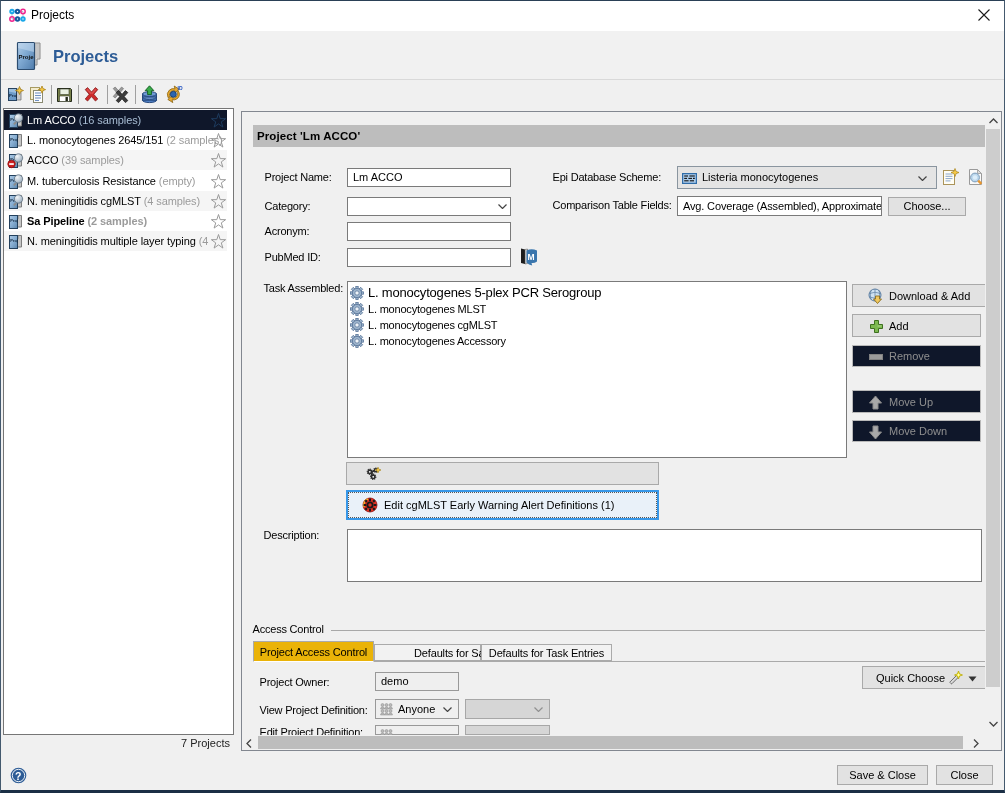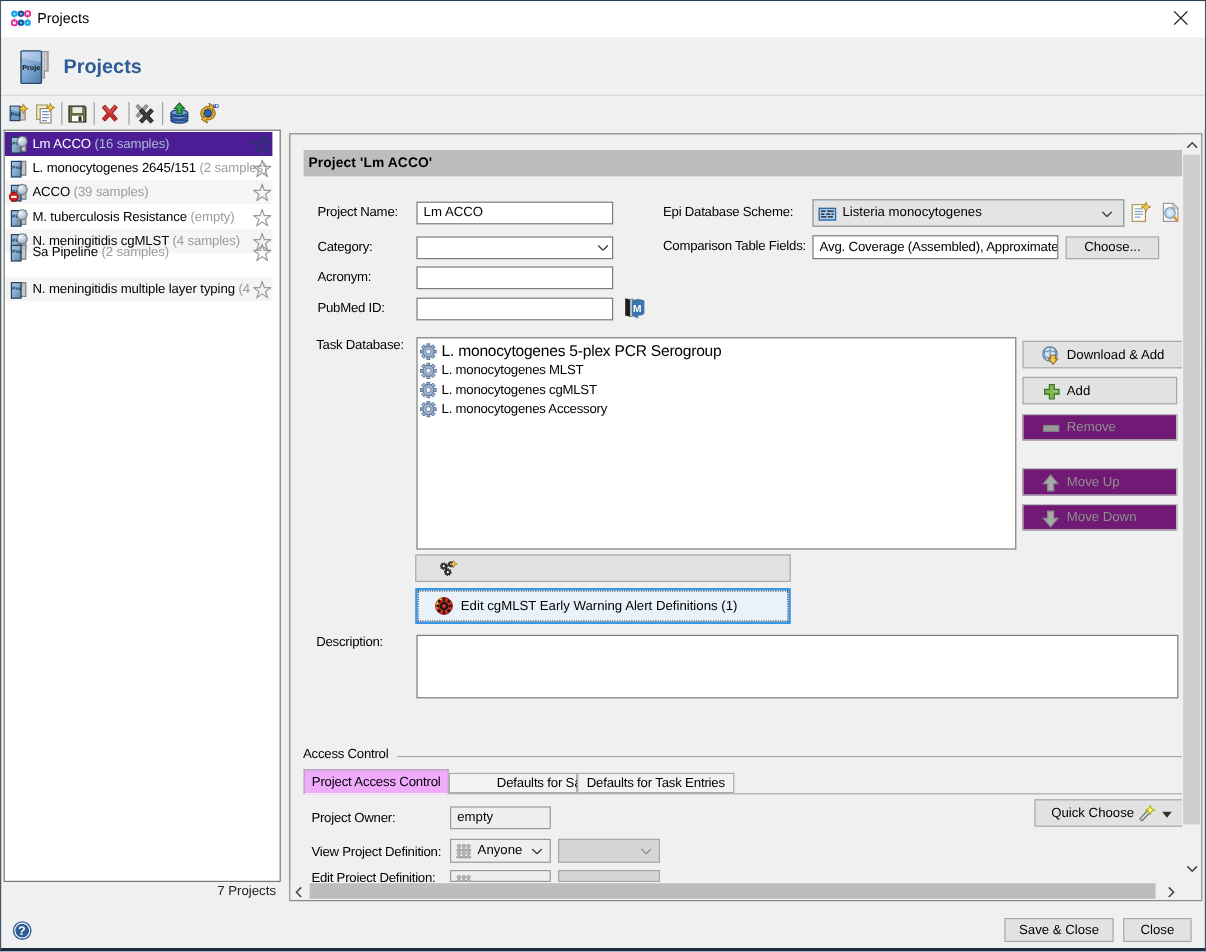--- a/index.html
+++ b/index.html
@@ -12,41 +12,41 @@
 .closex { position:absolute; left:976px; top:7px; width:16px; height:16px; }
 .header { position:absolute; left:0; top:31px; width:1003px; height:48px; background:#f1f1f1; }
 .bigtitle { position:absolute; left:53px; top:47px; font-size:16.5px; font-weight:bold; color:#2d5c96; }
 .toolbar { position:absolute; left:0; top:79px; width:1003px; height:29px; background:#f0f0f0; border-top:1px solid #d9d9d9; }
 .tsep { position:absolute; top:85px; width:1px; height:19px; background:#a0a0a0; }
 
 .leftpanel { position:absolute; left:3px; top:108px; width:231px; height:627px; background:#ffffff; border:1px solid #767676; overflow:hidden; }
 .lrow { position:absolute; left:0px; width:223px; height:20px; }
 .lrow .nm { position:absolute; left:23px; top:0; line-height:20px; font-size:11px; letter-spacing:-0.1px; white-space:nowrap; }
 .lrow .ct { color:#9b9b9b; }
-.sel { background:#4c1d95; }
+.sel { background:#0f172a; }
 .sel .nm { color:#ffffff; }
 .sel .ct { color:#a9bed4; }
 .alt { background:#f5f5f5; }
 .star { position:absolute; left:207px; top:2.5px; width:15px; height:15px; }
 .nprojects { position:absolute; left:0px; top:737px; width:230px; text-align:right; font-size:11px; color:#222; }
 
 .rpanel { position:absolute; left:241px; top:111px; width:761px; height:640px; background:#f0f0f0; border:1px solid #828790; overflow:hidden; }
 
 .phead { position:absolute; left:11px; top:13px; width:732px; height:22px; background:#bdbdbd; line-height:22px; font-weight:bold; padding-left:4px; font-size:11.5px; letter-spacing:0.1px; }
 .lbl { position:absolute; font-size:11px; letter-spacing:-0.2px; white-space:nowrap; }
 .tb { position:absolute; background:#fff; border:1px solid #7a7a7a; font-size:11px; }
 .tb .v { position:absolute; left:5px; top:0; line-height:17px; }
 .btn { position:absolute; background:#e2e2e2; border:1px solid #a9a9a9; font-size:11px; text-align:center; }
 .bicon { position:absolute; left:14px; }
 .btxt { position:absolute; left:36px; top:0; white-space:nowrap; }
-.btn.dis { background:#701a75; border-color:#b9b9b9; color:#8f8f8f; }
+.btn.dis { background:#0f172a; border-color:#b9b9b9; color:#8f8f8f; }
 .chev { position:absolute; width:9px; height:5px; }
 
 .tab { position:absolute; border:1px solid #aaaaaa; background:#f2f2f2; font-size:11px; letter-spacing:-0.15px; text-align:center; white-space:nowrap; }
-.tab.on { background:#f0abfc; border-bottom:1px solid #ffffff; z-index:2; }
+.tab.on { background:#eab308; border-bottom:1px solid #ffffff; z-index:2; }
 
 .vsb { position:absolute; left:743px; top:0px; width:16px; height:638px; background:#f0f0f0; }
 .hsb { position:absolute; left:0px; top:623px; width:743px; height:15px; background:#f0f0f0; }
 
 .bbtn { position:absolute; background:#e2e2e2; border:1px solid #a9a9a9; font-size:11px; text-align:center; line-height:18px; }
 svg { display:block; }
 </style>
 </head>
 <body>
 <div class="win"></div>
@@ -232,21 +232,21 @@
   <div class="lrow alt" style="top:82px;">
       <svg class="abs" style="left:3px;top:2px;" width="17" height="17" viewBox="0 0 17 17">
         <use href="#pbase"></use>
         <use href="#pball"></use>
       </svg>
       <span class="nm">N. meningitidis cgMLST <span class="ct">(4 samples)</span></span>
       <svg class="star" viewBox="0 0 15 15">
         <use href="#pstar" fill="none" stroke="#9a9a9a" stroke-width="1"></use>
       </svg>
     </div>
-  <div class="lrow" style="top:91px;">
+  <div class="lrow" style="top:102px;font-weight:bold;">
       <svg class="abs" style="left:3px;top:2px;" width="17" height="17" viewBox="0 0 17 17">
         <use href="#pbase"></use>
       </svg>
       <span class="nm">Sa Pipeline <span class="ct">(2 samples)</span></span>
       <svg class="star" viewBox="0 0 15 15">
         <use href="#pstar" fill="none" stroke="#9a9a9a" stroke-width="1"></use>
       </svg>
     </div>
   <div class="lrow alt" style="top:122px;">
       <svg class="abs" style="left:3px;top:2px;" width="17" height="17" viewBox="0 0 17 17">
@@ -322,21 +322,21 @@
     <circle cx="8" cy="9.5" r="2.2" fill="#ddeefa"></circle>
     <line x1="11.2" y1="12.7" x2="14.4" y2="15.9" stroke="#e8962e" stroke-width="2.4"></line>
   </svg>
 
   <div class="lbl" style="left:310.5px; top:86.5px;">Comparison Table Fields:</div>
   <div class="tb" style="left:435px; top:84px; width:205px; height:20px; overflow:hidden;">
       <span class="v" style="line-height:18px; white-space:nowrap; letter-spacing:-0.15px;">Avg. Coverage (Assembled), Approximate</span>
     </div>
   <div class="btn" style="left:646px; top:85px; width:78px; height:19px; line-height:17px;">Choose...</div>
 
-  <div class="lbl" style="left:21.5px; top:169.5px;">Task Database:</div>
+  <div class="lbl" style="left:21.5px; top:169.5px;">Task Assembled:</div>
   <svg width="0" height="0" style="position:absolute;">
       <defs>
     <g id="gear">
           <g fill="#9db4cc" stroke="#4d6a90" stroke-width="0.7">
             <rect x="5.8" y="0.4" width="2.4" height="3.4"></rect>
             <rect x="5.8" y="10.2" width="2.4" height="3.4"></rect>
             <rect x="0.4" y="5.8" width="3.4" height="2.4"></rect>
             <rect x="10.2" y="5.8" width="3.4" height="2.4"></rect>
             <rect x="1.9" y="1.9" width="2.8" height="2.8" transform="rotate(45 3.3 3.3)"></rect>
             <rect x="9.3" y="1.9" width="2.8" height="2.8" transform="rotate(45 10.7 3.3)"></rect>
@@ -451,21 +451,21 @@
   <div class="lbl" style="left:10.5px; top:511px;">Access Control</div>
   <div class="abs" style="left:89px; top:518px; width:654px; height:1px; background:#a8a8a8;"></div>
 
   <div class="tab on" style="left:11px; top:529px; width:121px; height:21px; line-height:20px;">Project Access Control</div>
   <div class="tab" style="left:132px; top:532px; width:107px; height:17px; line-height:16px;padding-left:39px;">Defaults for Samples</div>
   <div class="tab" style="left:239px; top:532px; width:131px; height:17px; line-height:16px;">Defaults for Task Entries</div>
   <div class="abs" style="left:12px; top:549px; width:731px; height:1px; background:#aaaaaa;"></div>
 
   <div class="lbl" style="left:17.5px; top:564px;">Project Owner:</div>
   <div class="tb" style="left:133px; top:560px; width:84px; height:19px; background:#efefef; border-color:#999;">
-      <span class="v" style="line-height:17px;">empty</span>
+      <span class="v" style="line-height:17px;">demo</span>
     </div>
 
   <div class="lbl" style="left:17.5px; top:592px;">View Project Definition:</div>
   <div class="tb" style="left:133px; top:587px; width:84px; height:20px; background:#efefef; border-color:#999;">
     <svg class="abs" style="left:3px; top:2px;" width="15" height="15" viewBox="0 0 15 15">
         <g fill="#b9b9b9" stroke="#8a8a8a" stroke-width="0.5">
           <circle cx="3.5" cy="3" r="1.5"></circle>
           <circle cx="7.5" cy="3" r="1.5"></circle>
           <circle cx="11.5" cy="3" r="1.5"></circle>
           <path d="M1.5 7 A2 2 0 0 1 5.5 7 Z"></path>

